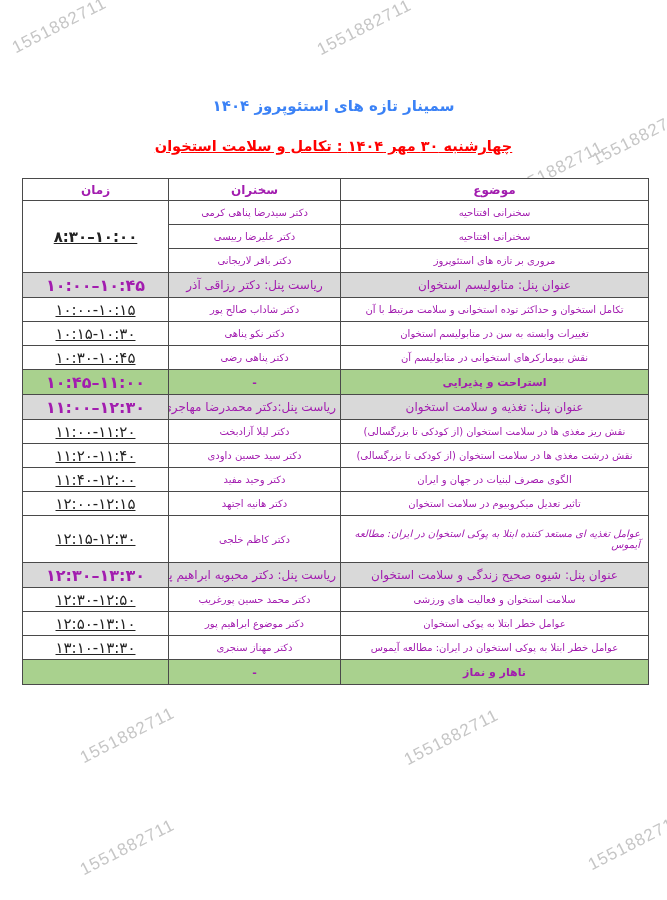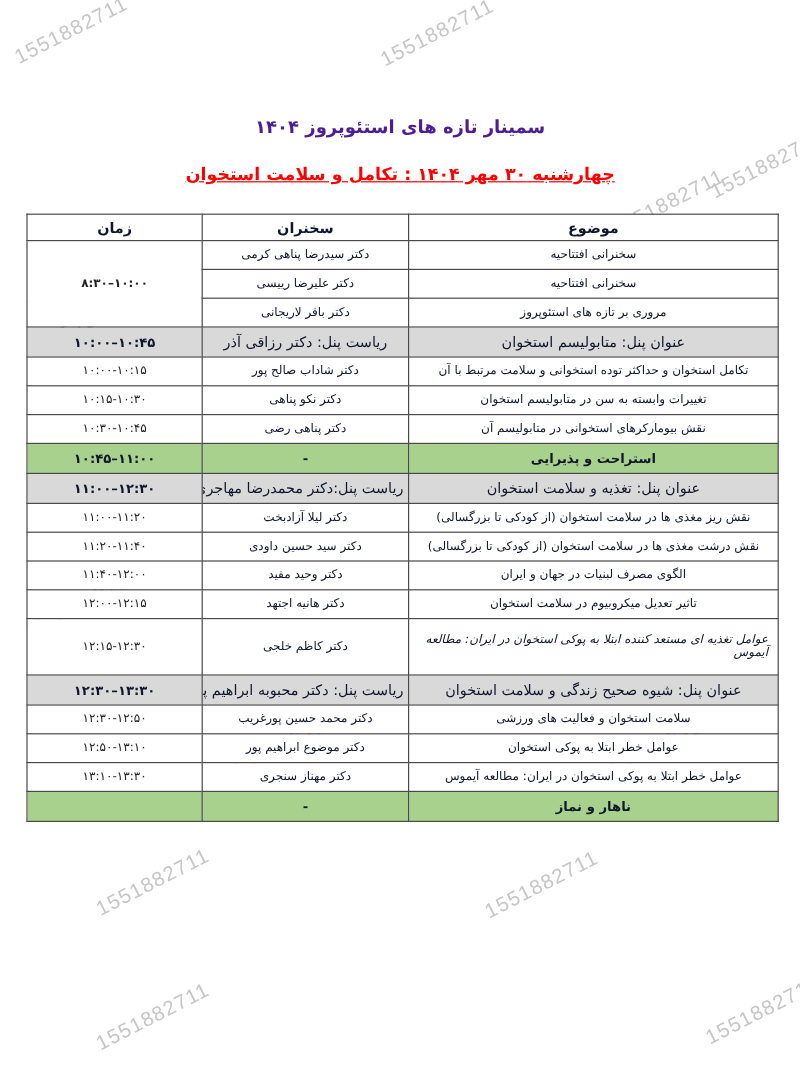--- a/index.html
+++ b/index.html
@@ -19,47 +19,47 @@
     color:var(--wm-color);
     transform:rotate(-27deg);
     transform-origin:left bottom;
     letter-spacing:1px;
     white-space:nowrap;
     pointer-events:none;
     z-index:1;
   }
   .title{
     position:absolute;top:97px;left:0;right:0;margin:0;
-    text-align:center;font-size:15px;font-weight:bold;color:#4c1d95;
+    text-align:center;font-size:15px;font-weight:bold;color:#3b82f6;
     z-index:2;
   }
   .subtitle{
     position:absolute;top:138px;left:0;right:0;margin:0;
     text-align:center;font-size:14.5px;font-weight:bold;color:var(--subtitle-color);
     z-index:2;
     text-decoration:underline;
   }
   table.schedule{
     position:absolute;top:178px;left:22px;width:626px;
     border-collapse:collapse;table-layout:fixed;
     z-index:2;
   }
   .schedule th,.schedule td{
     border:1px solid var(--border-color);
     text-align:center;vertical-align:middle;
-    padding:1px 4px;color:#0f172a;overflow:hidden;
+    padding:1px 4px;color:#a21caf;overflow:hidden;
   }
   .schedule th{font-weight:bold;font-size:12px;height:19px;background:#fff;}
   tr.session td{font-size:10px;height:21px;background:#fff;}
-  tr.session td.time-cell{font-size:10px;color:#222;}
+  tr.session td.time-cell{font-size:15px;color:#222;text-decoration:underline;}
   tr.panel td{background:var(--panel-bg);font-weight:normal;font-size:12px;height:22px;}
   tr.break td{background:var(--break-bg);font-weight:bold;font-size:11px;height:22px;}
   tr.tall td{height:44px;}
   td.time-cell{direction:ltr;white-space:nowrap;}
-  td.time-cell.range{font-weight:bold;font-size:11px;}
+  td.time-cell.range{font-weight:bold;font-size:16px;}
   td.speaker-cell{white-space:nowrap;}
   td.subject-cell.align-right{text-align:right;padding-right:8px;font-style:italic;}
 </style>
 </head>
 <body>
 
 <div class="page">
   <div id="watermarks">
       <span class="wm" style="left: 18px; top: 38px;">1551882711</span>
       <span class="wm" style="left: 323px; top: 40px;">1551882711</span>

